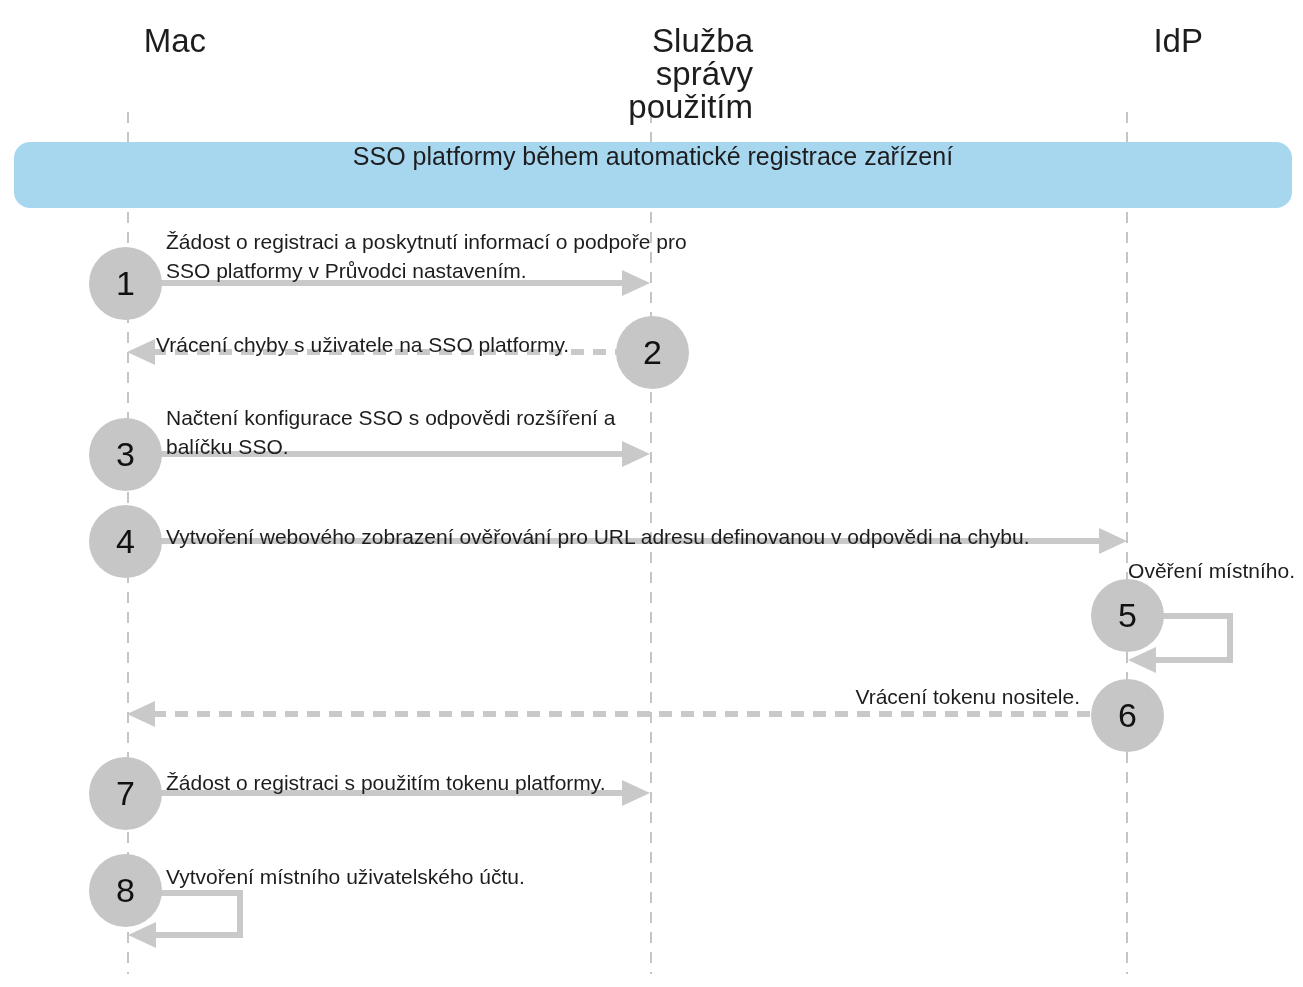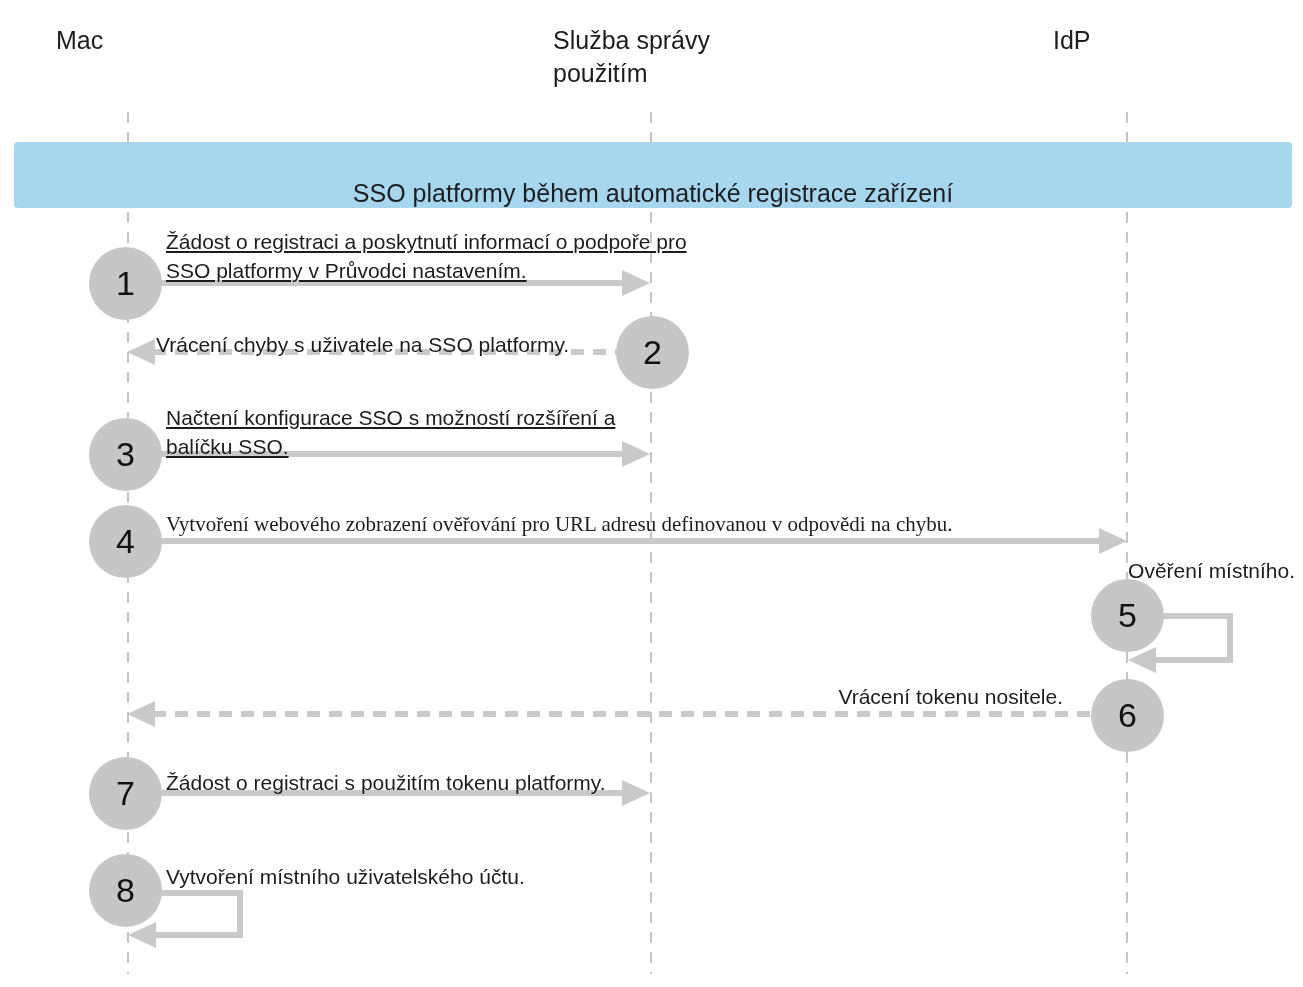--- a/index.html
+++ b/index.html
@@ -8,35 +8,35 @@
     --arrow:#c9c9c9;
     --lifeline:#c5c5c5;
     --text:#1d1d1f;
   }
   *{margin:0;padding:0;box-sizing:border-box;}
   html,body{background:#ffffff;}
   body{font-family:"Liberation Sans","DejaVu Sans",sans-serif;color:var(--text);}
   .canvas{position:relative;width:1303px;height:987px;background:#ffffff;overflow:hidden;}
 
   
-  .actor{position:absolute;top:24px;text-align:left;font-size:25px;line-height:33px;font-weight:500;color:var(--text);}
+  .actor{position:absolute;top:24px;text-align:right;font-size:33px;line-height:33px;font-weight:500;color:var(--text);}
   .actor.mac{left:56px;width:150px;}
   .actor.mdm{left:553px;width:200px;}
   .actor.idp{left:1053px;width:150px;}
 
   
   .lifeline{position:absolute;top:112px;height:862px;width:2px;
     background:repeating-linear-gradient(to bottom,var(--lifeline) 0 11px,transparent 11px 20px);}
   .lifeline.x1{left:127px;}
   .lifeline.x2{left:650px;}
   .lifeline.x3{left:1126px;}
 
   
-  .banner{position:absolute;left:14px;top:142px;width:1278px;height:66px;border-radius:4px;
-    background:var(--banner-bg);display:flex;align-items:flex-end;justify-content:center;}
+  .banner{position:absolute;left:14px;top:142px;width:1278px;height:66px;border-radius:16px;
+    background:var(--banner-bg);display:flex;align-items:flex-start;justify-content:center;}
   .banner-title{font-size:25px;color:var(--text);}
 
   
   .aline{position:absolute;height:6px;background:var(--arrow);border-radius:3px;}
   .aline.dashed{background:repeating-linear-gradient(to right,var(--arrow) 0 13px,transparent 13px 22px);border-radius:0;}
   .ahead{position:absolute;width:0;height:0;border-top:13px solid transparent;border-bottom:13px solid transparent;}
   .ahead.right{border-left:28px solid var(--arrow);}
   .ahead.left{border-right:28px solid var(--arrow);}
 
   .a1-line{left:152px;top:280px;width:472px;} .a1-head{left:622px;top:270px;}
@@ -48,27 +48,27 @@
 
   
   .loop{position:absolute;border:6px solid var(--arrow);border-left:none;}
   .loop5{left:1135px;top:613px;width:98px;height:50px;}
   .loop5-head{left:1128px;top:647px;}
   .loop8{left:140px;top:890px;width:103px;height:48px;}
   .loop8-head{left:128px;top:922px;}
 
   
   .slabel{position:absolute;font-size:21px;line-height:29px;color:var(--text);white-space:nowrap;}
-  .slabel.wrap{white-space:normal;text-decoration:underline;}
+  .slabel.wrap{white-space:normal;}
   .l1{left:166px;top:227px;width:530px;}
   .l2{left:156px;top:330px;}
   .l3{left:166px;top:403px;width:470px;}
-  .l4{left:166px;top:510px;font-family:Liberation Serif, serif;}
+  .l4{left:166px;top:522px;}
   .l5{right:8px;top:556px;}
-  .l6{right:240px;top:682px;}
+  .l6{right:223px;top:682px;}
   .l7{left:166px;top:768px;}
   .l8{left:166px;top:862px;}
 
   
   .node{position:absolute;width:73px;height:73px;border-radius:50%;background:var(--node);
     display:flex;align-items:center;justify-content:center;font-size:34px;color:#111;}
   .c1{left:89px;top:247px;}
   .c2{left:616px;top:316px;}
   .c3{left:89px;top:418px;}
   .c4{left:89px;top:505px;}
@@ -109,21 +109,21 @@
   <div class="ahead left a6-head"></div>
 
   <div class="aline a7-line"></div>
   <div class="ahead right a7-head"></div>
 
   <div class="loop loop8"></div>
   <div class="ahead left loop8-head"></div>
 
   <div class="slabel wrap l1">Žádost o registraci a poskytnutí informací o podpoře pro SSO platformy v Průvodci nastavením.</div>
   <div class="slabel l2">Vrácení chyby s uživatele na SSO platformy.</div>
-  <div class="slabel wrap l3">Načtení konfigurace SSO s možností rozšíření a balíčku SSO.</div>
+  <div class="slabel wrap l3">Načtení konfigurace SSO s odpovědi rozšíření a balíčku SSO.</div>
   <div class="slabel l4">Vytvoření webového zobrazení ověřování pro URL adresu definovanou v odpovědi na chybu.</div>
   <div class="slabel l5">Ověření místního.</div>
   <div class="slabel l6">Vrácení tokenu nositele.</div>
   <div class="slabel l7">Žádost o registraci s použitím tokenu platformy.</div>
   <div class="slabel l8">Vytvoření místního uživatelského účtu.</div>
 
   <div class="node c1">1</div>
   <div class="node c2">2</div>
   <div class="node c3">3</div>
   <div class="node c4">4</div>

